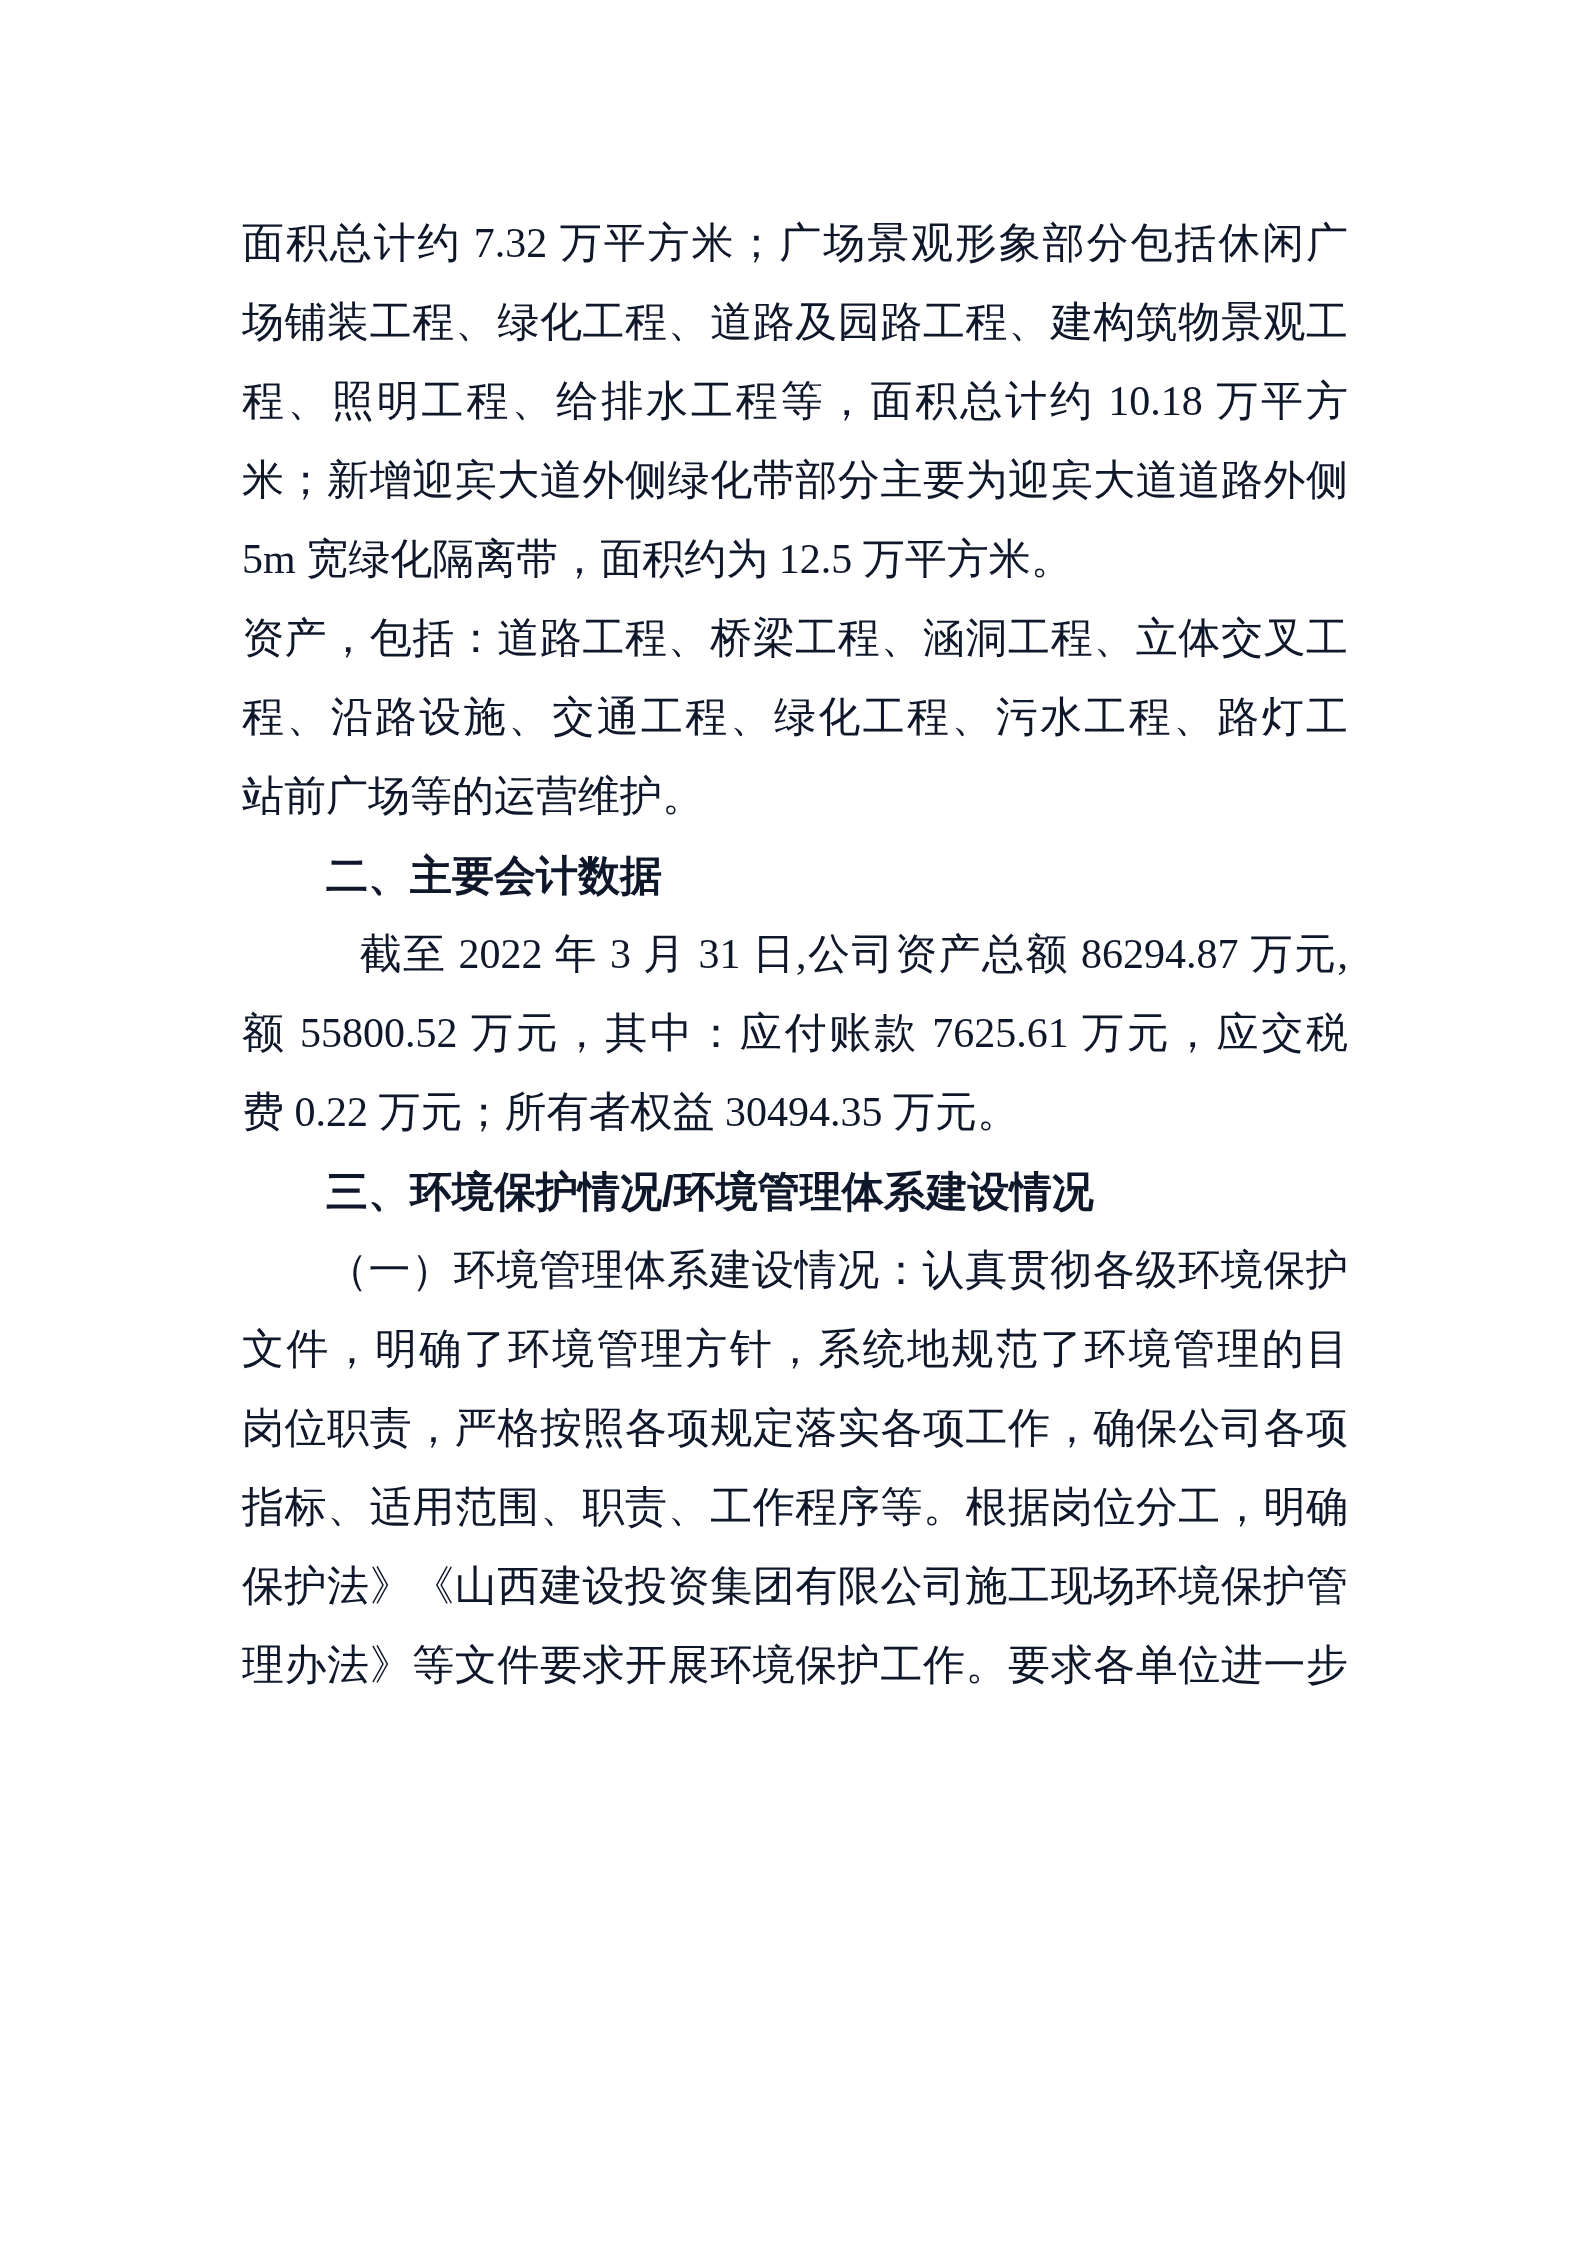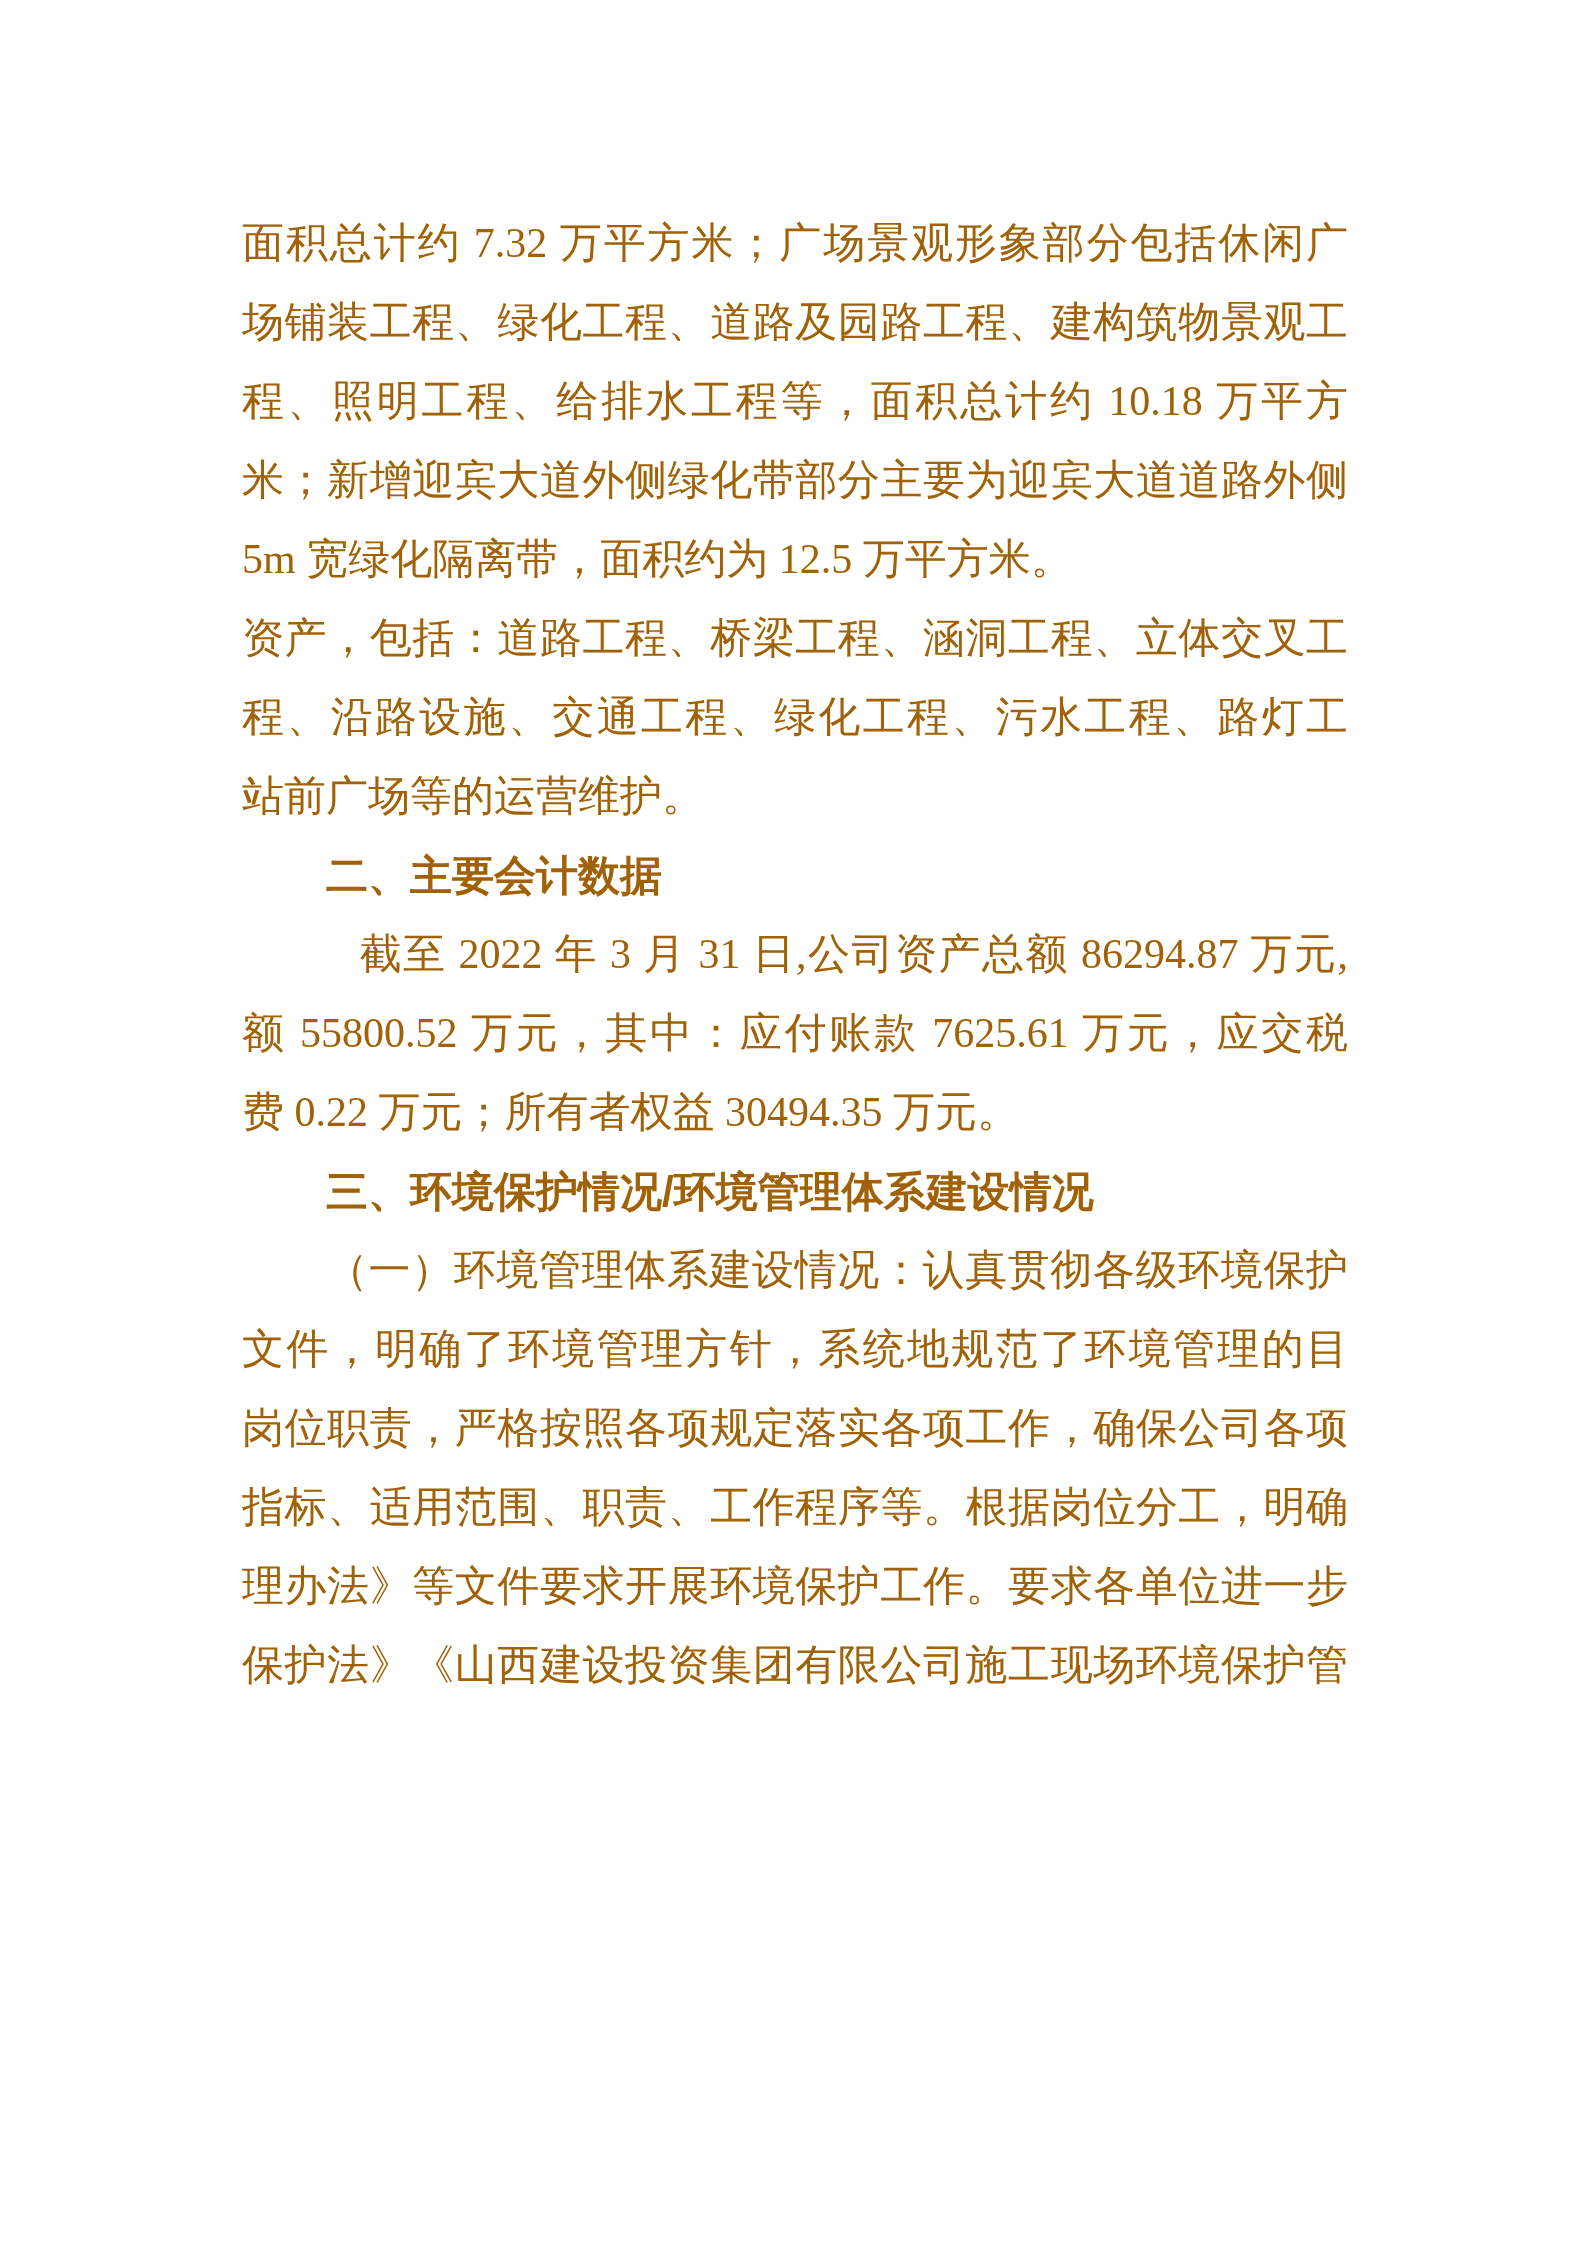--- a/index.html
+++ b/index.html
@@ -20,21 +20,21 @@
     position: absolute;
     left: 242px;
     top: 204px;
     width: 1106px;
   }
   .ln {
     font-family: "Liberation Serif", "DejaVu Serif", serif;
     font-size: 42px;
     line-height: 79px;
     height: 79px;
-    color: #a16207;
+    color: #0f172a;
     text-align: justify;
     text-align-last: left;
     overflow: hidden;
   }
   
   .j { text-align-last: justify; }
   
   .ind { text-indent: 2em; }
   .ind-lg { text-indent: 2.8em; }
   
@@ -68,17 +68,17 @@
     <div class="ln j">额 55800.52 万元，其中：应付账款 7625.61 万元，应交税</div>
     <div class="ln">费 0.22 万元；所有者权益 30494.35 万元。</div>
 
     <div class="ln hd">三、环境保护情况/环境管理体系建设情况</div>
 
     <div class="ln j ind">（一）环境管理体系建设情况：认真贯彻各级环境保护</div>
     <div class="ln j">文件，明确了环境管理方针，系统地规范了环境管理的目标、</div>
     <div class="ln j">岗位职责，严格按照各项规定落实各项工作，确保公司各项</div>
     <div class="ln j">指标、适用范围、职责、工作程序等。根据岗位分工，明确</div>
 
+    <div class="ln j">保护法》《山西建设投资集团有限公司施工现场环境保护管</div>
     <div class="ln j">理办法》等文件要求开展环境保护工作。要求各单位进一步</div>
-    <div class="ln j">保护法》《山西建设投资集团有限公司施工现场环境保护管</div>
 
   </div>
 </div>
 
 </body></html>

